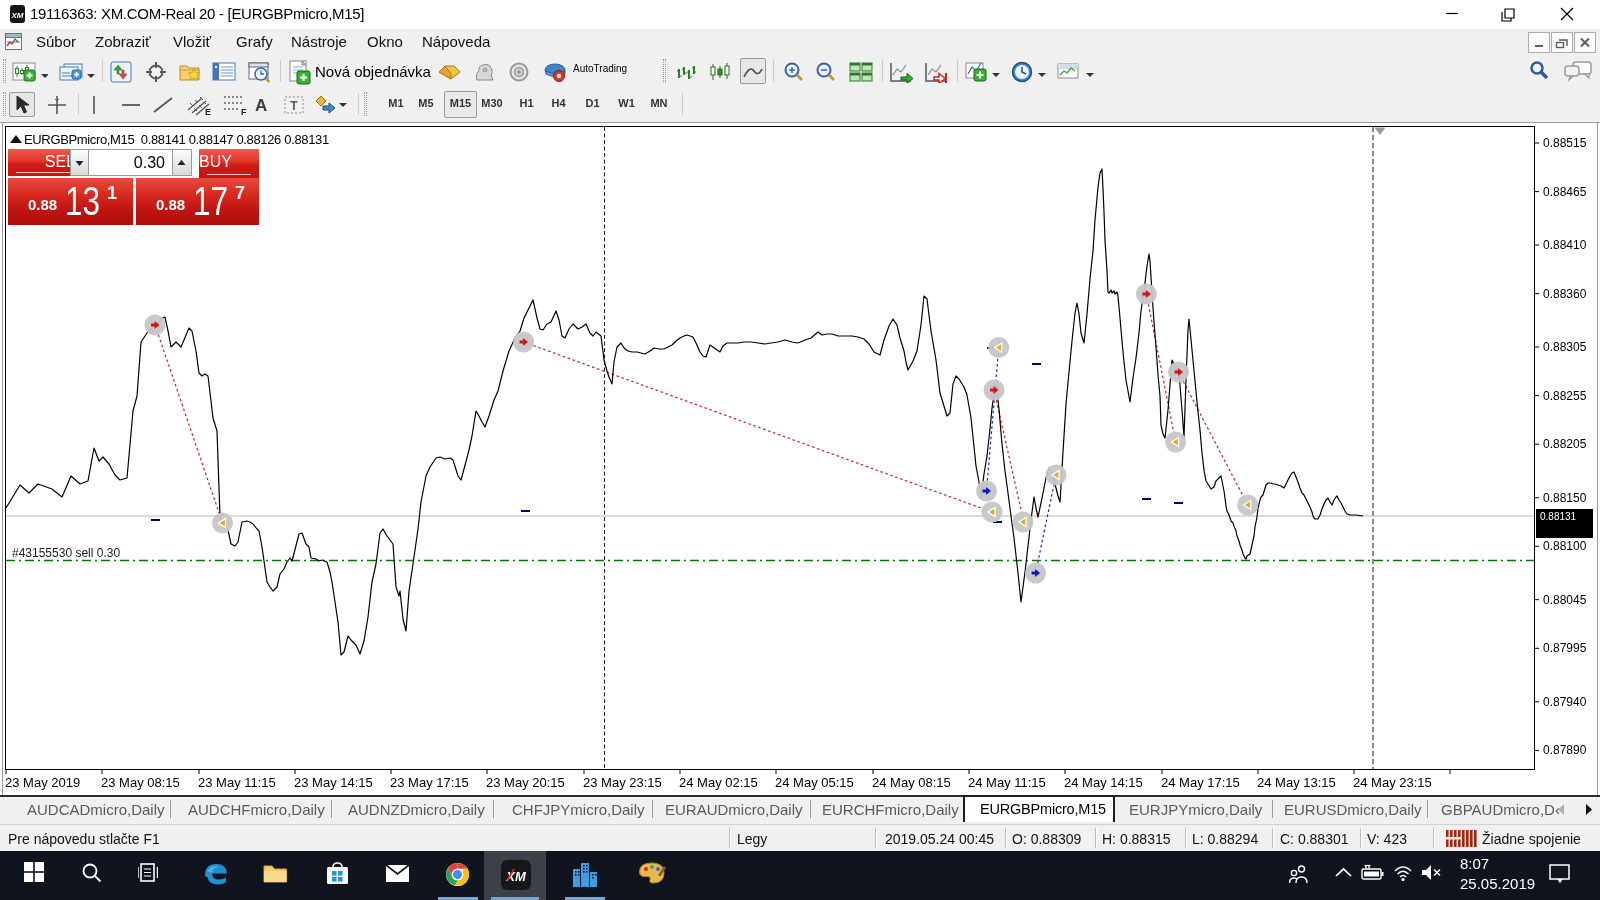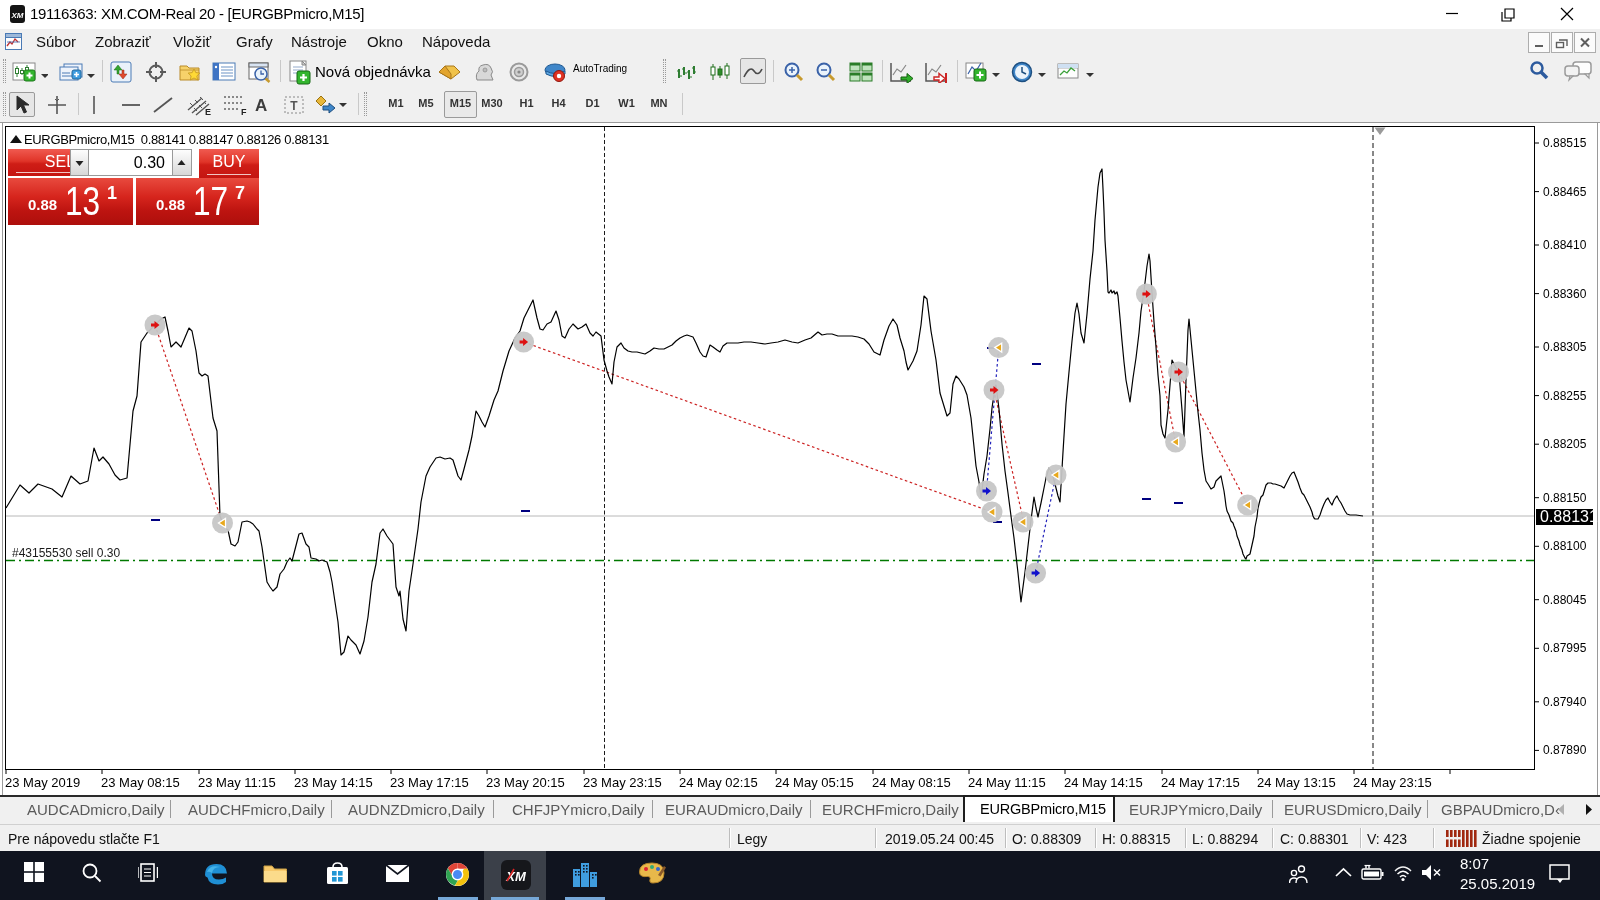--- a/index.html
+++ b/index.html
@@ -401,21 +401,21 @@
     <div class="px" style="left:1543px;top:286.6px">0.88360</div>
     <div class="px" style="left:1543px;top:340px">0.88305</div>
     <div class="px" style="left:1543px;top:388.6px">0.88255</div>
     <div class="px" style="left:1543px;top:437.2px">0.88205</div>
     <div class="px" style="left:1543px;top:490.7px">0.88150</div>
     <div class="px" style="left:1543px;top:539.3px">0.88100</div>
     <div class="px" style="left:1543px;top:592.7px">0.88045</div>
     <div class="px" style="left:1543px;top:641.3px">0.87995</div>
     <div class="px" style="left:1543px;top:694.8px">0.87940</div>
     <div class="px" style="left:1543px;top:743.4px">0.87890</div>
-    <div class="abs" style="left:1536px;top:509px;width:57px;height:16px;background:#000;color:#fff;font-size:16px;padding-left:4px;line-height:15px">0.88131</div>
+    <div class="abs" style="left:1536px;top:509px;width:57px;height:29px;background:#000;color:#fff;font-size:10px;padding-left:4px;line-height:15px">0.88131</div>
     <div class="tlab" style="left:5px">23 May 2019</div>
     <div class="tlab" style="left:101px">23 May 08:15</div>
     <div class="tlab" style="left:198px">23 May 11:15</div>
     <div class="tlab" style="left:294px">23 May 14:15</div>
     <div class="tlab" style="left:390px">23 May 17:15</div>
     <div class="tlab" style="left:486px">23 May 20:15</div>
     <div class="tlab" style="left:583px">23 May 23:15</div>
     <div class="tlab" style="left:679px">24 May 02:15</div>
     <div class="tlab" style="left:775px">24 May 05:15</div>
     <div class="tlab" style="left:872px">24 May 08:15</div>
@@ -430,21 +430,21 @@
       </svg></div>
     <div class="abs" style="left:24px;top:132px;font-size:13px;letter-spacing:-0.35px;color:#000">EURGBPmicro,M15&nbsp;&nbsp;0.88141 0.88147 0.88126 0.88131</div>
     <div class="abs" style="left:8px;top:149px;width:76px;height:27px;background:linear-gradient(#f05a50,#e03428 45%,#cf1d16 55%,#c41511);color:#fff;font-size:16px;text-align:right;line-height:25px">SELL<div style="position:absolute;left:8px;right:8px;bottom:3px;height:1px;background:rgba(255,255,255,.75)"></div></div>
     <div class="abs" style="left:70px;top:149px;width:19px;height:27px;background:linear-gradient(#fdfdfd,#d8d8d8);border:1px solid #9a9a9a"><svg width="17" height="25" viewBox="0 0 17 25">
         <path d="M4.5 11 h8 l-4 5 z" fill="#222"></path>
       </svg></div>
     <div class="abs" style="left:89px;top:149px;width:84px;height:27px;background:#fff;border:1px solid #9a9a9a;border-left:none;font-size:16px;color:#000;text-align:right;line-height:25px;padding-right:7px">0.30</div>
     <div class="abs" style="left:173px;top:149px;width:19px;height:27px;background:linear-gradient(#fdfdfd,#d8d8d8);border:1px solid #9a9a9a;border-left:none"><svg width="17" height="25" viewBox="0 0 17 25">
         <path d="M4.5 15 h8 l-4 -5 z" fill="#222"></path>
       </svg></div>
-    <div class="abs" style="left:199px;top:149px;width:60px;height:29px;background:linear-gradient(#f05a50,#e03428 45%,#cf1d16 55%,#c41511);color:#fff;font-size:16px;text-align:center;line-height:25px">BUY<div style="position:absolute;left:8px;right:8px;bottom:3px;height:1px;background:rgba(255,255,255,.75)"></div></div>
+    <div class="abs" style="left:199px;top:149px;width:60px;height:29px;background:linear-gradient(#f05a50,#e03428 45%,#cf1d16 55%,#c41511);color:#fff;font-size:16px;text-align:left;line-height:25px">BUY<div style="position:absolute;left:8px;right:8px;bottom:3px;height:1px;background:rgba(255,255,255,.75)"></div></div>
     <div class="abs" style="left:8px;top:178px;width:125px;height:47px;background:linear-gradient(#e84a3e,#d6251d 40%,#bd1410 70%,#ad0f0c);color:#fff">
       <span style="position:absolute;left:20px;bottom:12px;font-size:15px;font-weight:bold">0.88</span>
       <span style="position:absolute;left:57px;top:1px;font-size:40px;line-height:44px;transform:scaleX(0.79);transform-origin:0 0">13</span>
       <span style="position:absolute;left:99px;top:5px;font-size:18px;font-weight:bold">1</span>
     </div>
     <div class="abs" style="left:136px;top:178px;width:123px;height:47px;background:linear-gradient(#e84a3e,#d6251d 40%,#bd1410 70%,#ad0f0c);color:#fff">
       <span style="position:absolute;left:20px;bottom:12px;font-size:15px;font-weight:bold">0.88</span>
       <span style="position:absolute;left:57px;top:1px;font-size:40px;line-height:44px;transform:scaleX(0.79);transform-origin:0 0">17</span>
       <span style="position:absolute;left:99px;top:5px;font-size:18px;font-weight:bold">7</span>
     </div>

